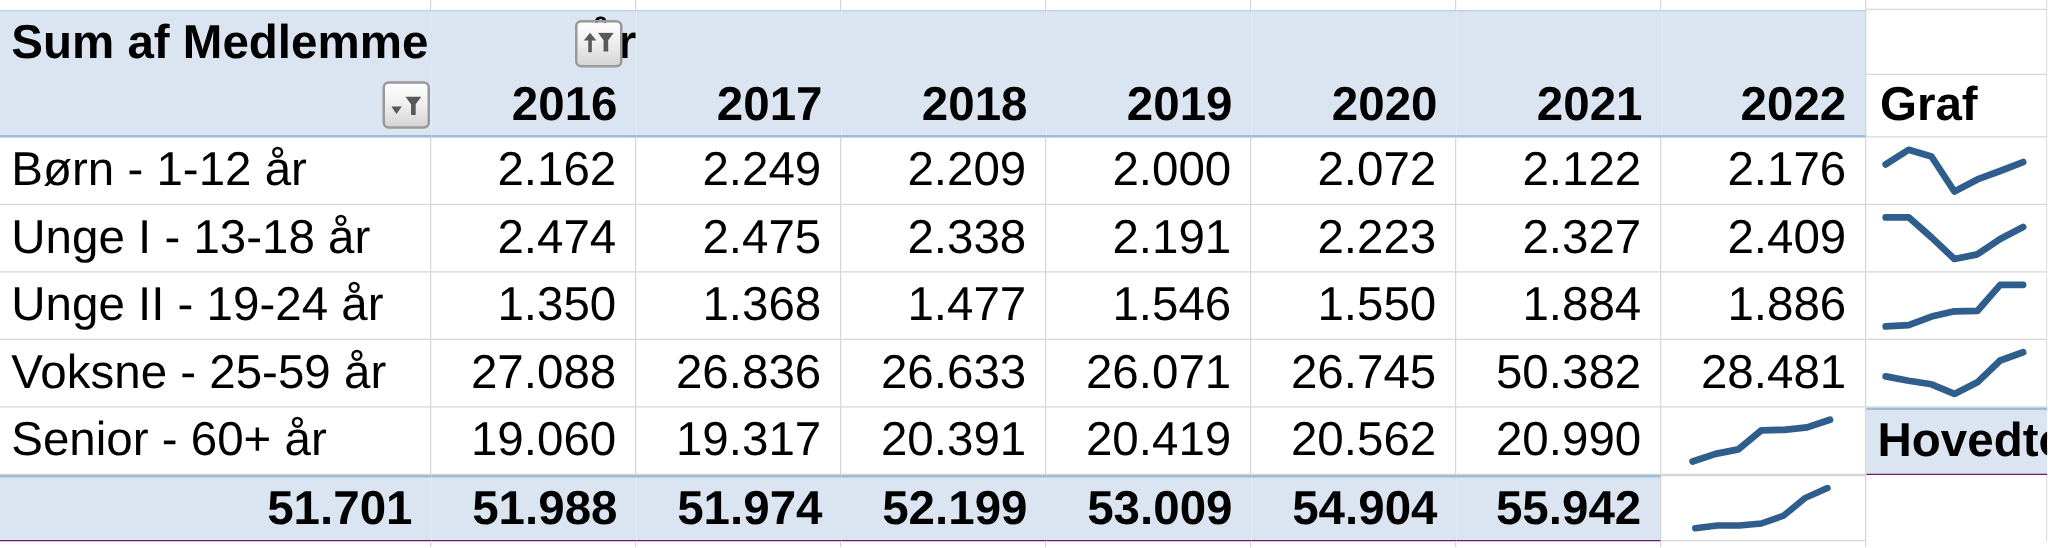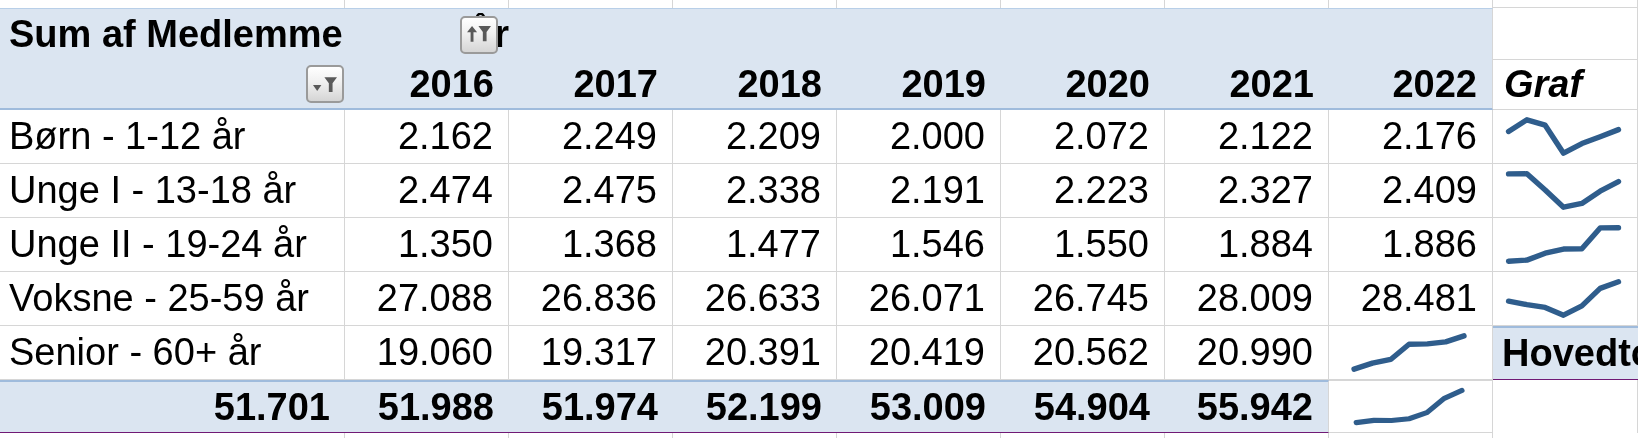--- a/index.html
+++ b/index.html
@@ -20,21 +20,21 @@
   .lbl{padding-left:9px;justify-content:flex-start;}
   .val{justify-content:flex-end;padding-right:15px;font-variant-numeric:tabular-nums;}
   .gr{border-right:1px solid #D6D6D6;}
   .gb{border-bottom:1px solid #D6D6D6;}
   .gt{border-top:1px solid #D6D6D6;}
   .h1t{border-top:1px solid #B8CFE8;}
   .h2b{border-bottom:2px solid #9FBBDC;}
   .tt{border-top:2px solid #9FBBDC;}
   .tb{border-bottom:1px solid #701a75;}
   .rel{position:relative;}
-  .grafpad{padding-left:11px;font-style:italic;}
+  .grafpad{padding-left:11px;}
   .filter-btn{
     position:absolute;top:50%;transform:translateY(-50%);
     width:38px;height:38px;
     border:2px solid #9a9a9a;border-radius:5px;
     background:linear-gradient(180deg,#ffffff 0%,#f0f0f0 45%,#d5d5d5 100%);
     display:flex;align-items:center;justify-content:center;
     padding:0;cursor:pointer;
   }
   .btn-right1{right:1px;}
   .btn-right11{right:11px;}
@@ -136,21 +136,21 @@
         <polyline points="15.0,44.0 33.7,42.9 52.3,35.9 71.0,31.6 89.7,31.3 108.3,10.1 127.0,10.0" fill="none" stroke="#2F5D8C" stroke-width="5.5" stroke-linecap="round" stroke-linejoin="round"></polyline>
       </svg>
     </div>
 
   <div class="c lbl gr gb">Voksne - 25-59 år</div>
   <div class="c val gr gb">27.088</div>
   <div class="c val gr gb">26.836</div>
   <div class="c val gr gb">26.633</div>
   <div class="c val gr gb">26.071</div>
   <div class="c val gr gb">26.745</div>
-  <div class="c val gr gb">28.009</div>
+  <div class="c val gr gb">50.382</div>
   <div class="c val gr gb">28.481</div>
   <div class="c gb gr spark">
       <svg viewBox="0 0 145 54" width="100%" height="100%">
         <polyline points="15.0,29.7 33.7,33.2 52.3,36.1 71.0,44.0 89.7,34.5 108.3,16.7 127.0,10.0" fill="none" stroke="#2F5D8C" stroke-width="5.5" stroke-linecap="round" stroke-linejoin="round"></polyline>
       </svg>
     </div>
 
   <div class="c lbl gr gb">Senior - 60+ år</div>
   <div class="c val gr gb">19.060</div>
   <div class="c val gr gb">19.317</div>

